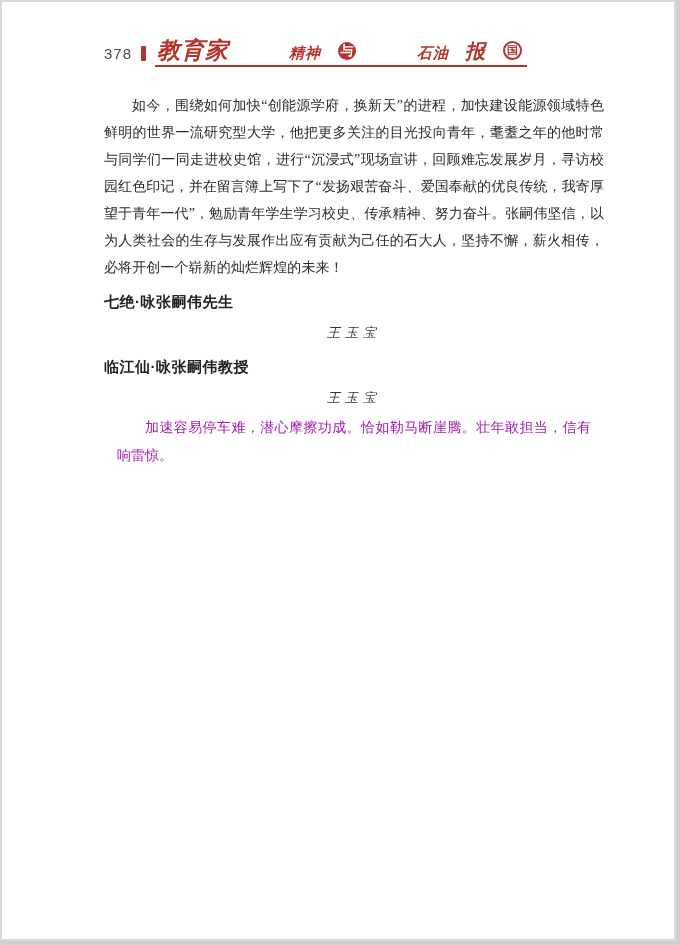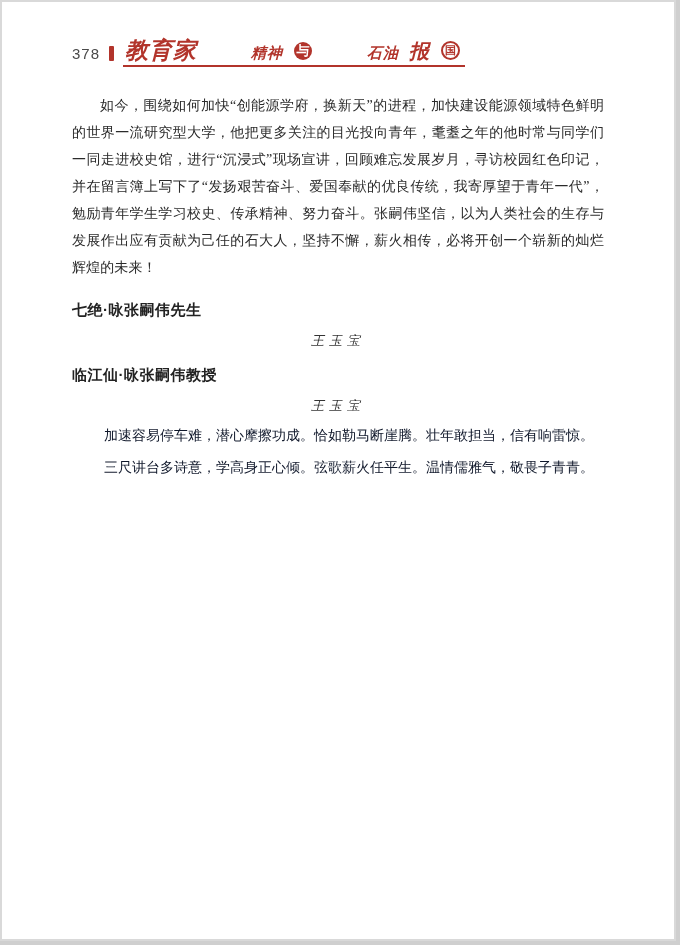--- a/index.html
+++ b/index.html
@@ -13,21 +13,21 @@
   .sheet {
     position: relative;
     width: 676px;
     height: 941px;
     background: #ffffff;
     border: 2px solid #d9d9d9;
     box-sizing: border-box;
     overflow: hidden;
   }
   .content {
-    padding: 38px 70px 0 70px;
+    padding: 38px 70px 0 102px;
   }
   
   .pageheader {
     display: flex;
     align-items: center;
     height: 26px;
   }
   .pnum {
     font-family: "Liberation Sans", sans-serif;
     font-size: 15px;
@@ -38,21 +38,21 @@
   .hbar {
     width: 5px;
     height: 15px;
     background: #b2342b;
     margin-right: 9px;
     border-radius: 1px;
   }
   .logo {
     display: inline-flex;
     align-items: baseline;
-    gap: 10px;
+    gap: 16px;
     color: #b2342b;
     font-weight: bold;
     font-style: italic;
     border-bottom: 2px solid #b2342b;
     padding: 0 5px 3px 2px;
     line-height: 1;
   }
   .logo-big  { font-size: 23px; letter-spacing: 1px; }
   .logo-med  { font-size: 15px; letter-spacing: 1px; margin-left: 44px; }
   .logo-bao  { font-size: 20px; letter-spacing: 1px; }
@@ -77,21 +77,21 @@
     border-radius: 50%;
     width: 15px; height: 15px;
     font-size: 11px;
     line-height: 15px;
     text-align: center;
     align-self: center;
     margin-left: 1px;
   }
   
   .para {
-    margin: 26px 0 16px 0;
+    margin: 26px 0 8px 0;
     font-size: 14px;
     line-height: 27px;
     color: #2b2b2b;
     text-align: justify;
     text-justify: inter-ideograph;
     text-indent: 2em;
     letter-spacing: 0.1px;
   }
   
   .ptitle {
@@ -117,24 +117,24 @@
   }
   .verse-group { margin-top: 8px; }
   .verse {
     text-align: center;
     font-size: 14px;
     color: #2b2b2b;
     line-height: 28px;
     letter-spacing: 0.5px;
   }
   .ci {
-    margin: 4px;
+    margin: 13px;
     font-size: 14px;
     line-height: 28px;
-    color: #0f172a;
+    color: #a21caf;
     text-align: justify;
     text-justify: inter-ideograph;
     text-indent: 2em;
   }
   .ci.first { margin-top: 5px; }
   
   .attr {
     margin-top: 22px;
     text-align: right;
     font-style: italic;
@@ -167,17 +167,16 @@
     <p class="para">如今，围绕如何加快“创能源学府，换新天”的进程，加快建设能源领域特色鲜明的世界一流研究型大学，他把更多关注的目光投向青年，耄耋之年的他时常与同学们一同走进校史馆，进行“沉浸式”现场宣讲，回顾难忘发展岁月，寻访校园红色印记，并在留言簿上写下了“发扬艰苦奋斗、爱国奉献的优良传统，我寄厚望于青年一代”，勉励青年学生学习校史、传承精神、努力奋斗。张嗣伟坚信，以为人类社会的生存与发展作出应有贡献为己任的石大人，坚持不懈，薪火相传，必将开创一个崭新的灿烂辉煌的未来！</p>
 
     <h3 class="ptitle">七绝·咏张嗣伟先生</h3>
     <div class="pauthor">王玉宝</div>
     <div class="verse-group">
     </div>
 
     <h3 class="ptitle second">临江仙·咏张嗣伟教授</h3>
     <div class="pauthor">王玉宝</div>
     <p class="ci first">加速容易停车难，潜心摩擦功成。恰如勒马断崖腾。壮年敢担当，信有响雷惊。</p>
-    <p class="ci">三尺讲台多诗意，学高身正心倾。弦歌薪火任平生。温情儒雅气，敬畏子青青。</p>
 
 
   </div>
 </div>
 
 </body></html>

